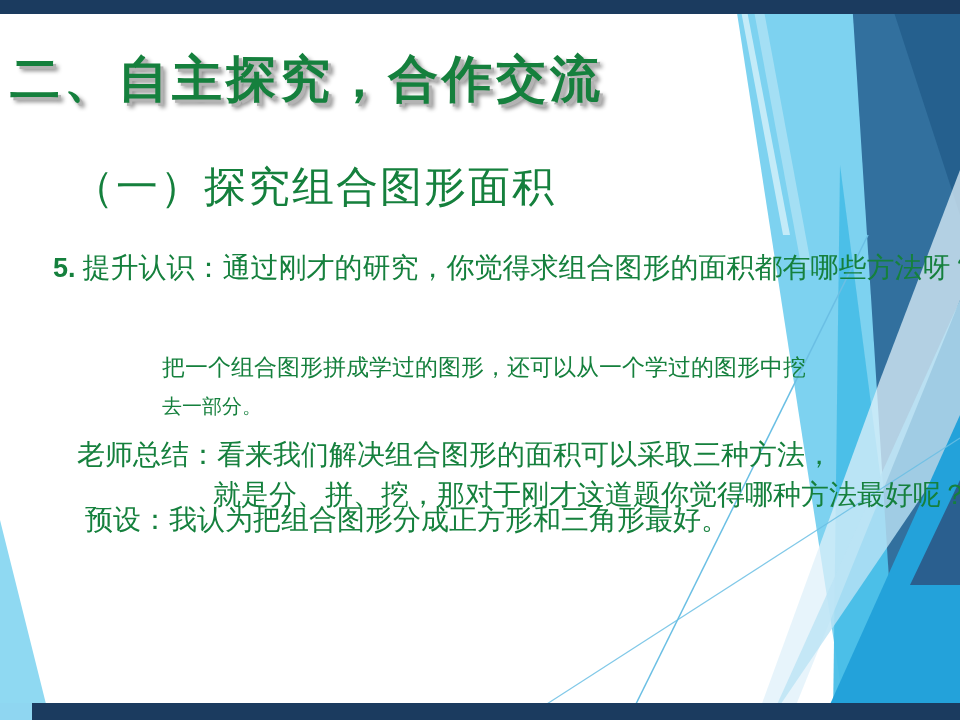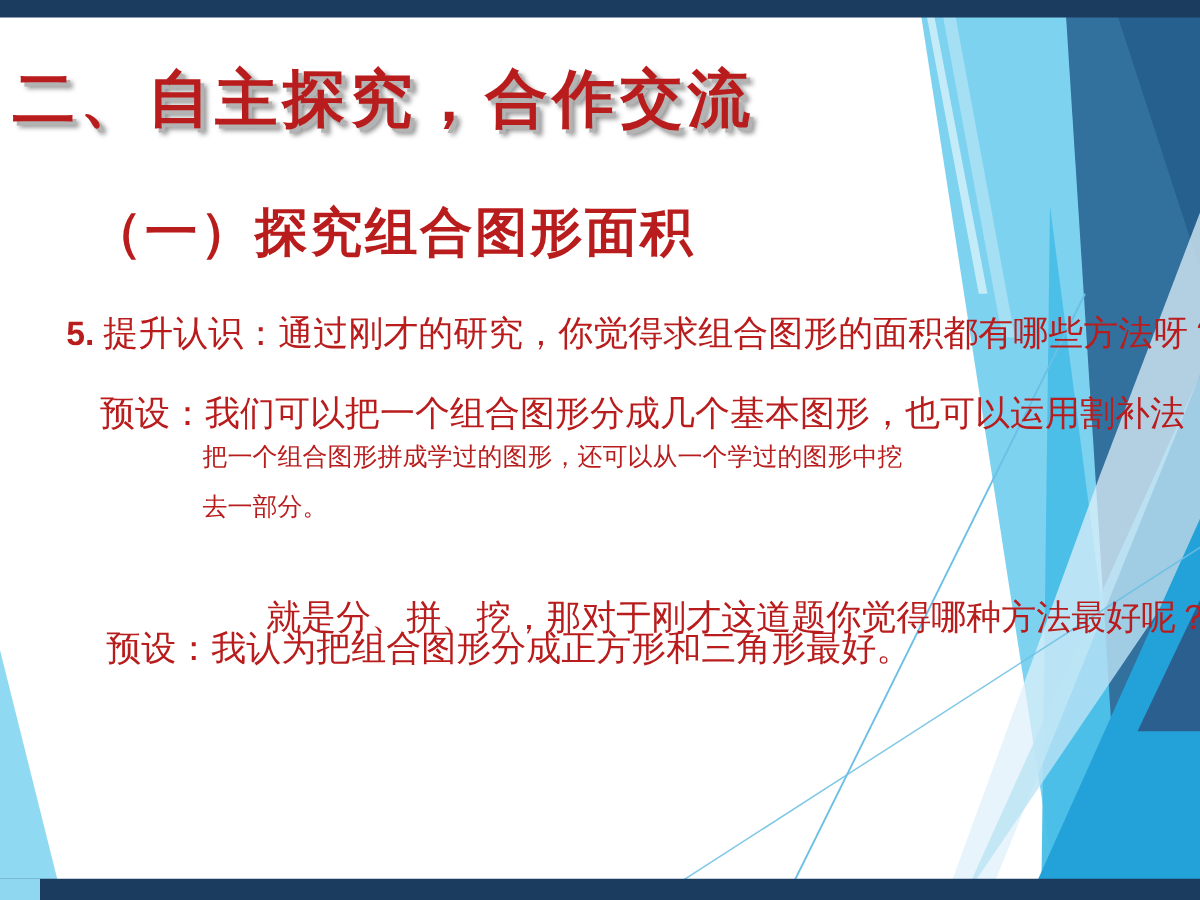--- a/index.html
+++ b/index.html
@@ -7,21 +7,21 @@
     padding: 0;
     background: #ffffff;
   }
   #slide {
     position: relative;
     width: 960px;
     height: 720px;
     overflow: hidden;
     background: #ffffff;
     font-family: "Liberation Serif", "DejaVu Serif", serif;
-    color: #b91c1c;
+    color: #15803d;
   }
   #decor {
     position: absolute;
     left: 0; top: 0;
     width: 960px; height: 720px;
     z-index: 1;
   }
   .txt {
     position: absolute;
     z-index: 2;
@@ -34,35 +34,34 @@
     font-size: 50px;
     font-weight: bold;
     letter-spacing: 4px;
     text-shadow: 3px 3px 0 #b3b3b3, 5px 5px 4px #8c8c8c;
   }
   .section-heading {
     left: 72px;
     top: 161px;
     font-size: 42px;
     letter-spacing: 2px;
-    font-weight: bold;
   }
   .point-line {
     left: 53px;
     top: 250px;
     font-size: 28px;
   }
   .point-number {
     font-family: "Liberation Sans", "DejaVu Sans", sans-serif;
     font-weight: bold;
     font-size: 27px;
     margin-right: 7px;
   }
   .preset-line1   { left: 80px;  top: 314px; font-size: 28px; }
-  .preset-line2   { left: 162px; top: 354px; font-size: 20px; }
+  .preset-line2   { left: 162px; top: 354px; font-size: 23px; }
   .preset-line3   { left: 162px; top: 394px; font-size: 20px; }
   .teacher-line1  { left: 77px;  top: 437px; font-size: 28px; }
   .teacher-line2  { left: 213px; top: 477px; font-size: 28px; }
   .preset-final   { left: 85px;  top: 502px; font-size: 28px; }
 </style>
 </head>
 <body>
 
 <div id="slide">
 
@@ -97,21 +96,21 @@
   </svg>
 
   <div class="txt slide-title">二、自主探究，合作交流</div>
 
   <div class="txt section-heading">（一）探究组合图形面积</div>
 
   <div class="txt point-line">
     <span class="point-number">5.</span><span>提升认识：通过刚才的研究，你觉得求组合图形的面积都有哪些方法呀？</span>
   </div>
 
-  <div class="txt preset-line1">预设：我们可以把一个组合图形分成几个基本图形，也可以运用割补法</div>
   <div class="txt preset-line2">把一个组合图形拼成学过的图形，还可以从一个学过的图形中挖</div>
   <div class="txt preset-line3">去一部分。</div>
 
+  <div class="txt teacher-line1">老师总结：看来我们解决组合图形的面积可以采取三种方法，</div>
   <div class="txt teacher-line2">就是分、拼、挖，那对于刚才这道题你觉得哪种方法最好呢？</div>
 
   <div class="txt preset-final">预设：我认为把组合图形分成正方形和三角形最好。</div>
 
 </div>
 
 </body></html>

